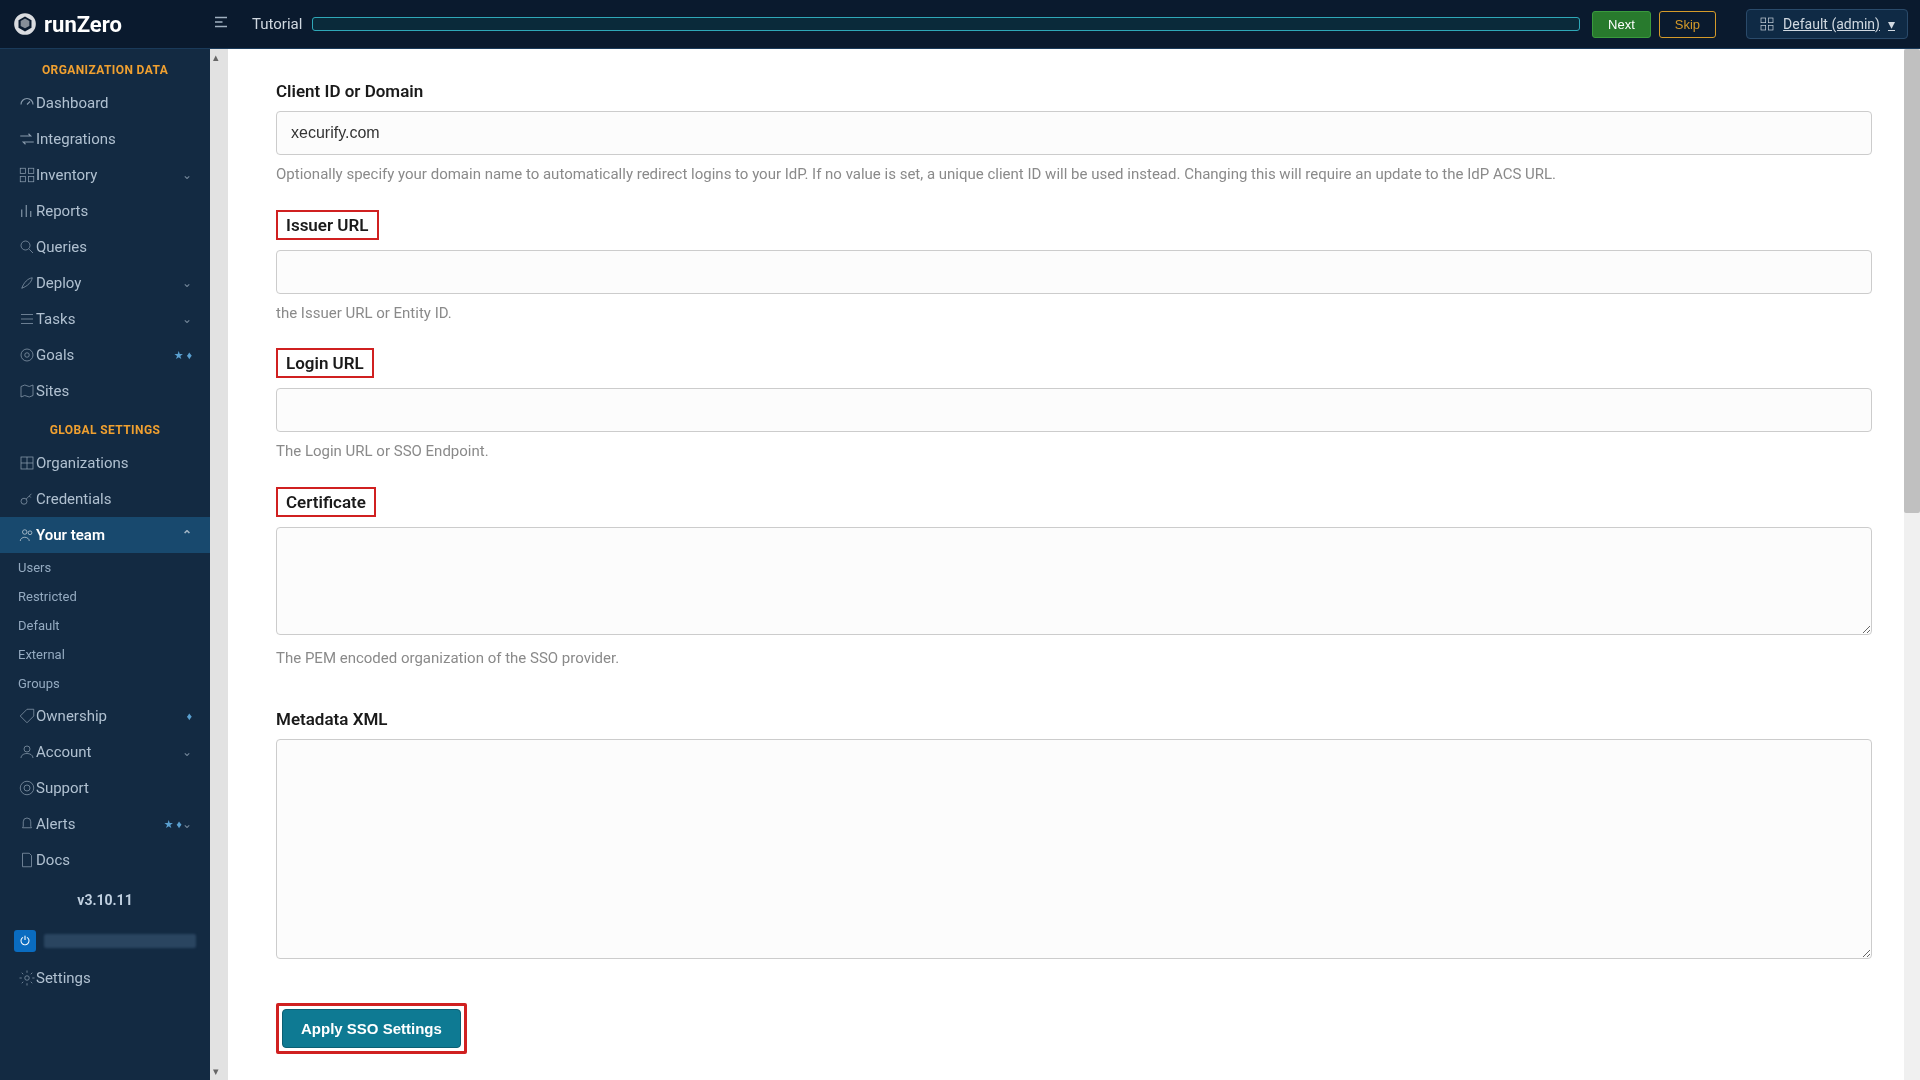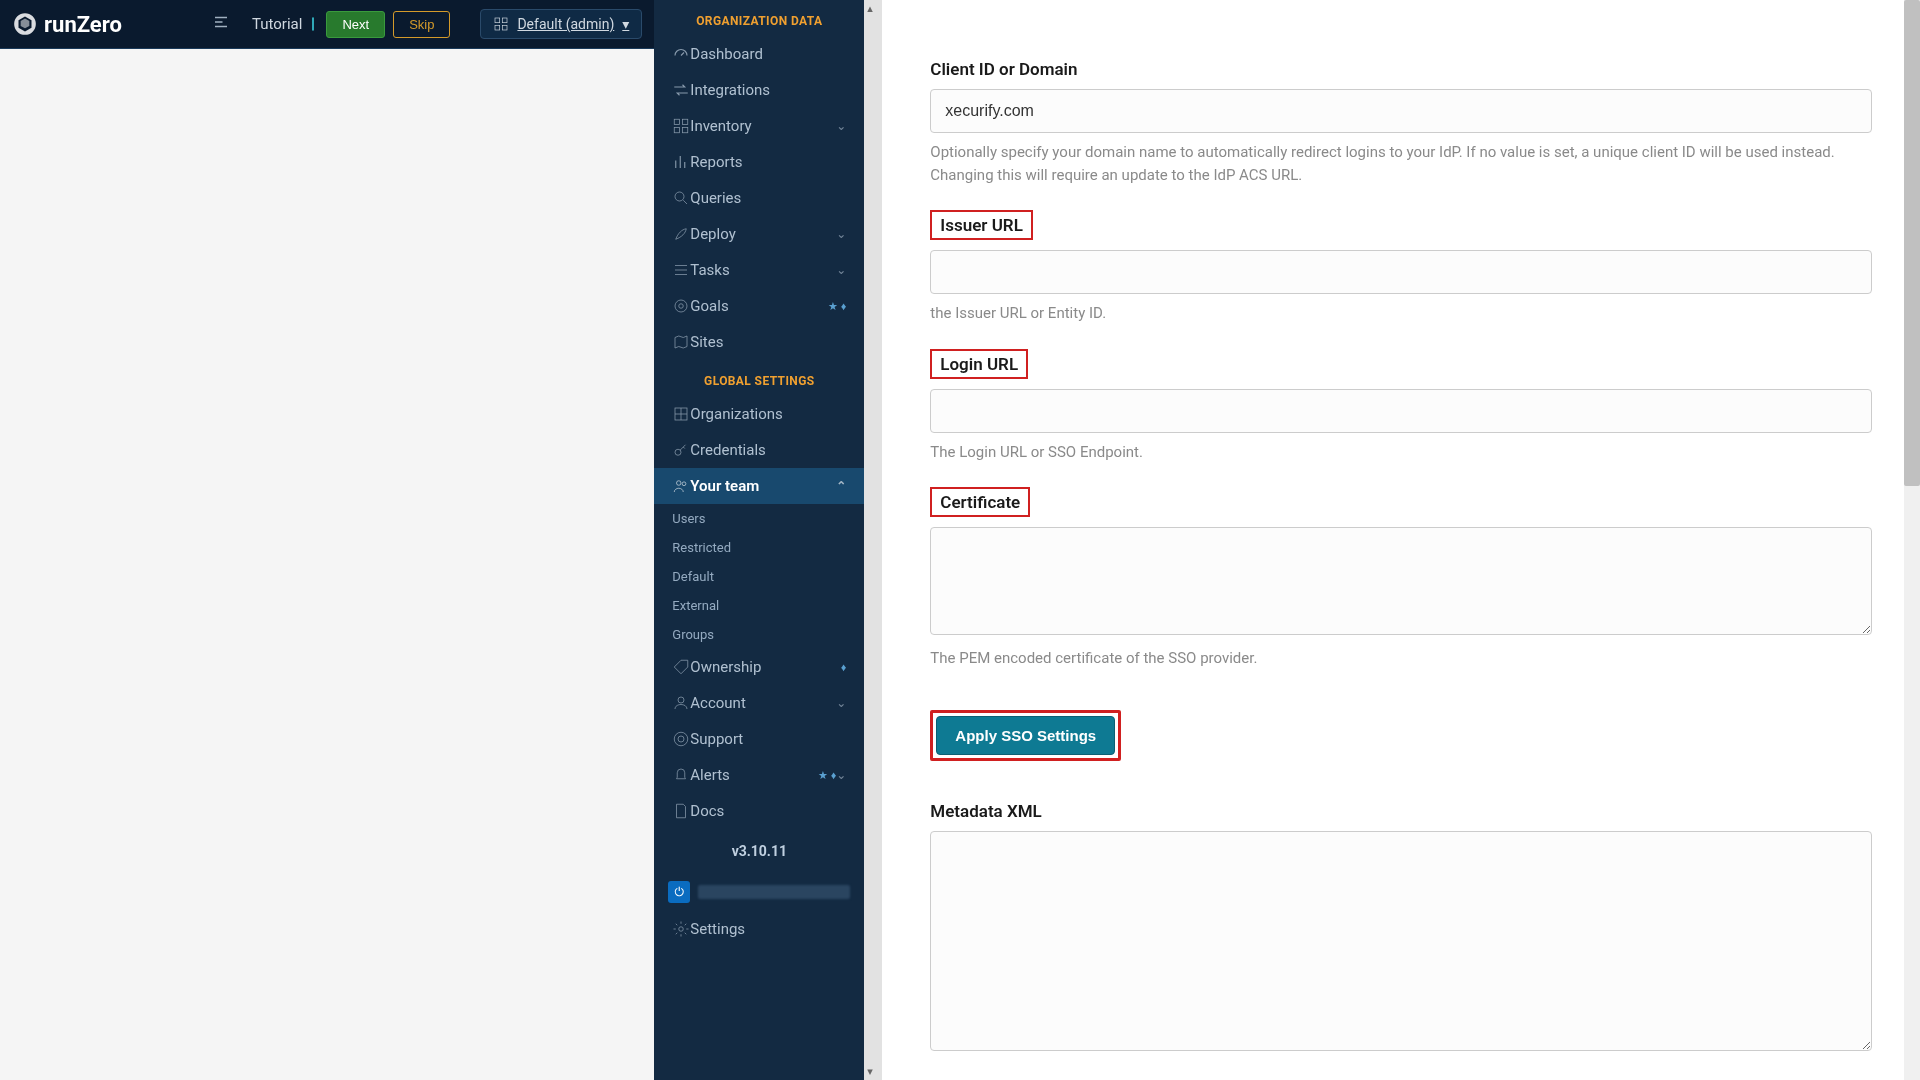--- a/index.html
+++ b/index.html
@@ -3,21 +3,21 @@
 <meta charset="utf-8">
 <style>
 * { box-sizing: border-box; margin: 0; padding: 0; }
 body {
   font-family: -apple-system, BlinkMacSystemFont, "Segoe UI", Roboto, Arial, sans-serif;
   background: #f5f5f5;
   width: 1920px;
   height: 1080px;
   overflow: hidden;
 }
-.app { display: flex; height: 100vh; flex-direction: row; }
+.app { display: flex; height: 100vh; flex-direction: column; }
 .topbar {
   background: #0a1a2e;
   height: 49px;
   display: flex;
   align-items: center;
   padding: 0 12px;
   border-bottom: 1px solid #1a3a5a;
 }
 .logo {
   display: flex; align-items: center; gap: 6px;
@@ -77,21 +77,21 @@
 }
 .sidebar-user .blurred {
   background:#2a4560;height:14px;flex:1;border-radius:2px;filter:blur(1px);
 }
 .scroll-gutter { width: 18px; background: #e2e2e2; position: relative; }
 .scroll-gutter .arrow-up { position: absolute; top: 2px; left: 3px; font-size: 11px; color: #666; }
 .scroll-gutter .arrow-down { position: absolute; bottom: 2px; left: 3px; font-size: 11px; color: #666; }
 .content-wrap { flex: 1; background: #fff; overflow-y: auto; position: relative; }
 .content { padding: 32px 48px 60px 48px; max-width: 1710px; }
 .row { display: flex; gap: 40px; margin-bottom: 6px; }
-.col { flex: 1; margin-top: 27px; }
+.col { flex: 1; }
 .field-label {
   font-weight: 600; font-size: 17px; color: #1a1a1a;
   margin-bottom: 10px; display: inline-block;
 }
 .highlighted { border: 2px solid #d02020; padding: 3px 8px; display:inline-block; }
 .input {
   width: 100%; padding: 12px 14px; font-size: 16px;
   border: 1px solid #ccc; border-radius: 4px;
   background: #fcfcfc; color: #333;
 }
@@ -335,32 +335,32 @@
 
         <div class="section">
           <div class="field-label highlighted">Login URL</div>
           <input class="input" style="">
           <div class="help">The Login URL or SSO Endpoint.</div>
         </div>
 
         <div class="section">
           <div class="field-label highlighted">Certificate</div>
           <textarea class="textarea" style=""></textarea>
-          <div class="help">The PEM encoded certificate of the SSO provider.</div>
+          <div class="help">The PEM encoded organization of the SSO provider.</div>
+        </div>
+
+        <div class="section" style="margin-top:40px;">
+          <div class="field-label">Metadata XML</div>
+          <textarea class="textarea tall" style=""></textarea>
         </div>
 
         <div class="section" style="margin-top:40px;">
           <span class="btn-apply-wrap">
             <button class="btn-apply">Apply SSO Settings</button>
           </span>
         </div>
-
-        <div class="section" style="margin-top:40px;">
-          <div class="field-label">Metadata XML</div>
-          <textarea class="textarea tall" style=""></textarea>
-        </div>
       </div>
       <div class="content-scrollbar">
         <div class="thumb"></div>
       </div>
     </div>
   </div>
 </div>
 
 </body></html>

